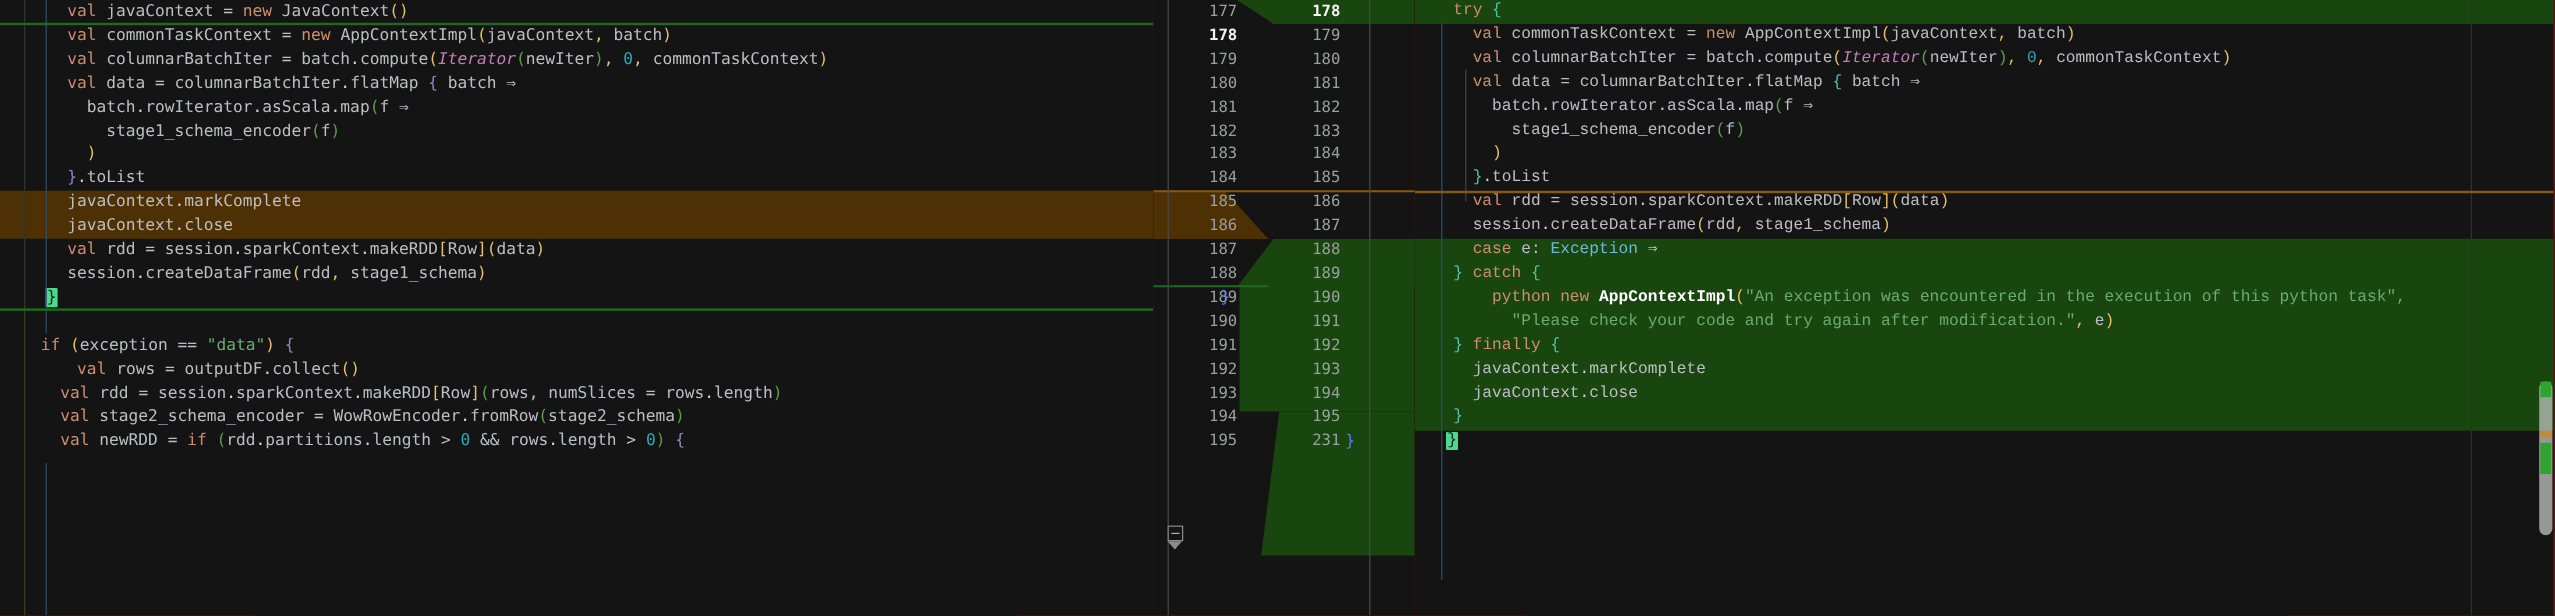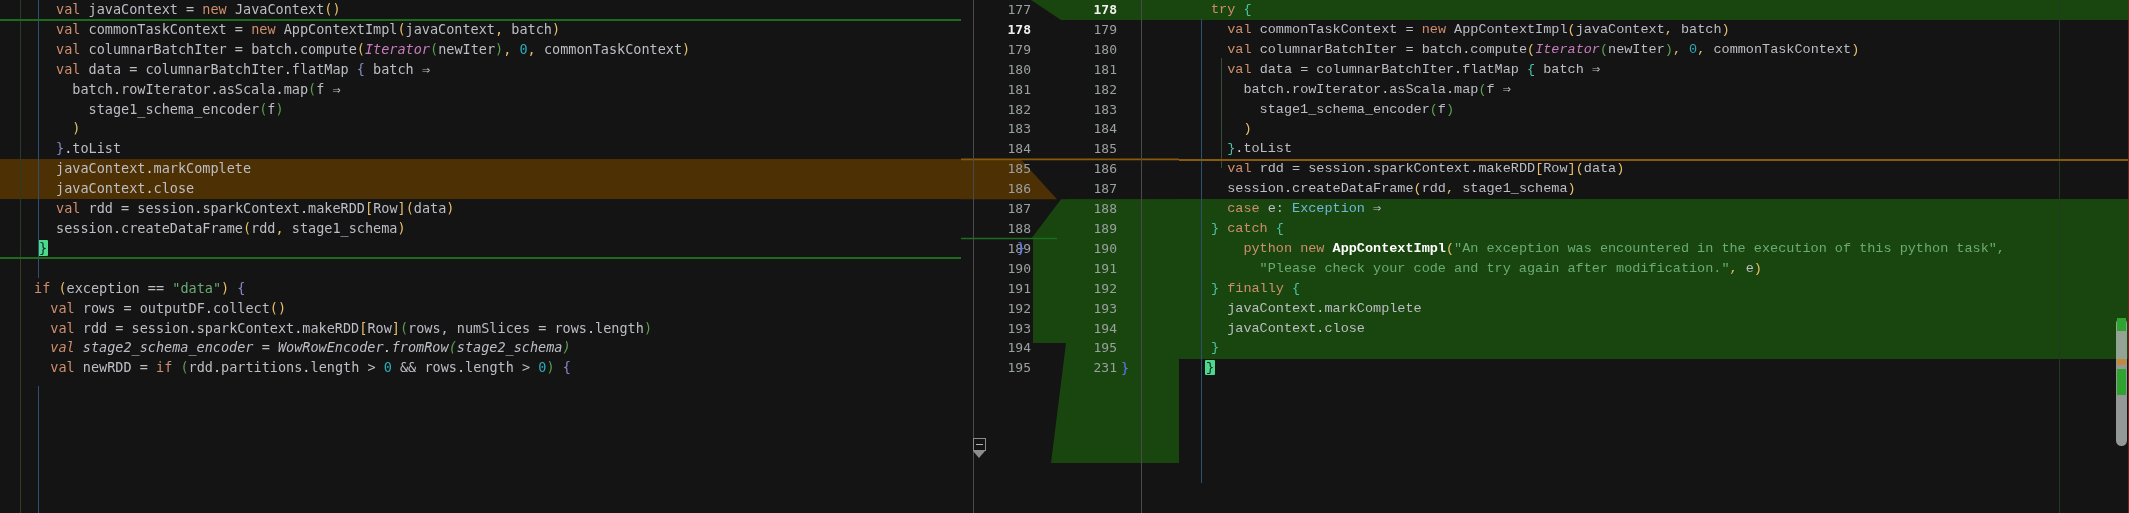--- a/index.html
+++ b/index.html
@@ -226,25 +226,25 @@
       <div class="line"><span class="line-text"><span class="k">val</span> <span class="id">rdd</span> <span class="op">=</span> <span class="id">session</span>.<span class="id">sparkContext</span>.<span class="id">makeRDD</span><span class="par">[</span><span class="typ">Row</span><span class="par">]</span><span class="par">(</span><span class="id">data</span><span class="par">)</span></span></div>
 
       <div class="line"><span class="line-text"><span class="id">session</span>.<span class="id">createDataFrame</span><span class="par">(</span><span class="id">rdd</span><span class="par">,</span> <span class="id">stage1_schema</span><span class="par">)</span></span></div>
 
       <div class="line"><span class="line-text" style="padding-left:38px;"><span class="brace-hl">}</span></span></div>
 
       <div class="line"><span class="line-text"> </span></div>
 
       <div class="line"><span class="line-text" style="padding-left:34px;"><span class="k">if</span> <span class="par">(</span><span class="id">exception</span> <span class="op">==</span> <span class="str">"data"</span><span class="par">)</span> <span class="par2">{</span></span></div>
 
-      <div class="line"><span class="line-text" style="padding-left:34px;">  <span class="k">val</span> <span class="id">rows</span> <span class="op">=</span> <span class="id">outputDF</span>.<span class="id">collect</span><span class="par">()</span></span></div>
+      <div class="line"><span class="line-text" style="padding-left:48px;">  <span class="k">val</span> <span class="id">rows</span> <span class="op">=</span> <span class="id">outputDF</span>.<span class="id">collect</span><span class="par">()</span></span></div>
 
       <div class="line"><span class="line-text" style="padding-left:34px;">  <span class="k">val</span> <span class="id">rdd</span> <span class="op">=</span> <span class="id">session</span>.<span class="id">sparkContext</span>.<span class="id">makeRDD</span><span class="par">[</span><span class="typ">Row</span><span class="par">]</span><span class="par4">(</span><span class="id">rows</span><span class="punc">,</span> <span class="id">numSlices</span> <span class="op">=</span> <span class="id">rows</span>.<span class="id">length</span><span class="par4">)</span></span></div>
 
-      <div class="line"><span class="line-text" style="padding-left:34px;font-style:italic;">  <span class="k">val</span> <span class="id">stage2_schema_encoder</span> <span class="op">=</span> <span class="id">WowRowEncoder</span>.<span class="id">fromRow</span><span class="par4">(</span><span class="id">stage2_schema</span><span class="par4">)</span></span></div>
+      <div class="line"><span class="line-text" style="padding-left:34px;">  <span class="k">val</span> <span class="id">stage2_schema_encoder</span> <span class="op">=</span> <span class="id">WowRowEncoder</span>.<span class="id">fromRow</span><span class="par4">(</span><span class="id">stage2_schema</span><span class="par4">)</span></span></div>
 
       <div class="line"><span class="line-text" style="padding-left:34px;">  <span class="k">val</span> <span class="id">newRDD</span> <span class="op">=</span> <span class="k">if</span> <span class="par4">(</span><span class="id">rdd</span>.<span class="id">partitions</span>.<span class="id">length</span> <span class="op">&gt;</span> <span class="num">0</span> <span class="op">&amp;&amp;</span> <span class="id">rows</span>.<span class="id">length</span> <span class="op">&gt;</span> <span class="num">0</span><span class="par4">)</span> <span class="par2">{</span></span></div>
     </div>
   </div>
 
   <div class="gutter">
 
     <svg class="gutter-shape-layer" width="218" height="513">
 
       <path d="M 0,0 L 70,0 L 100,19.9 L 218,19.9 L 218,0 Z" fill="#19450f"></path>

